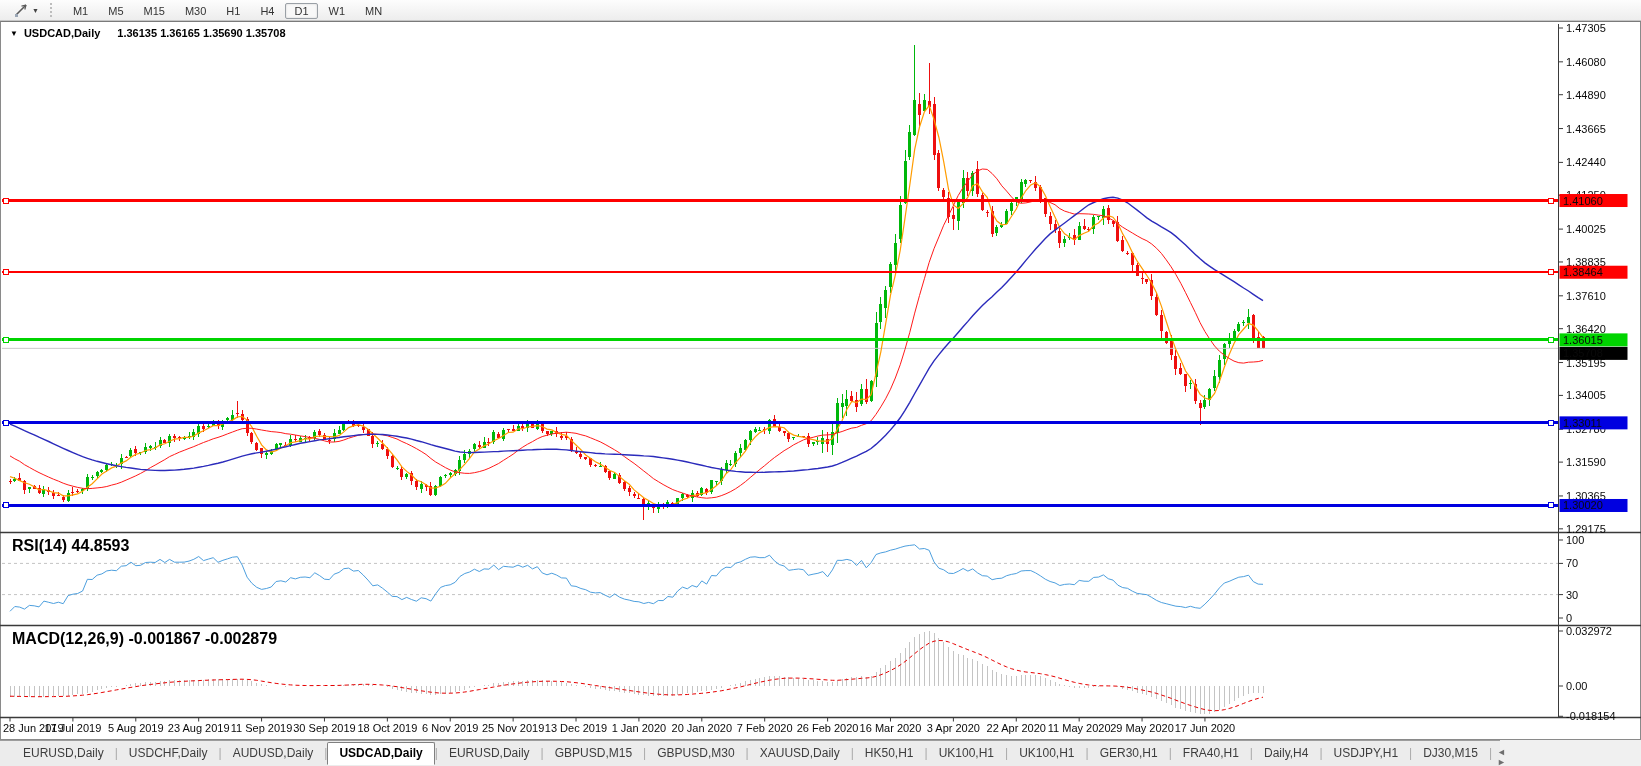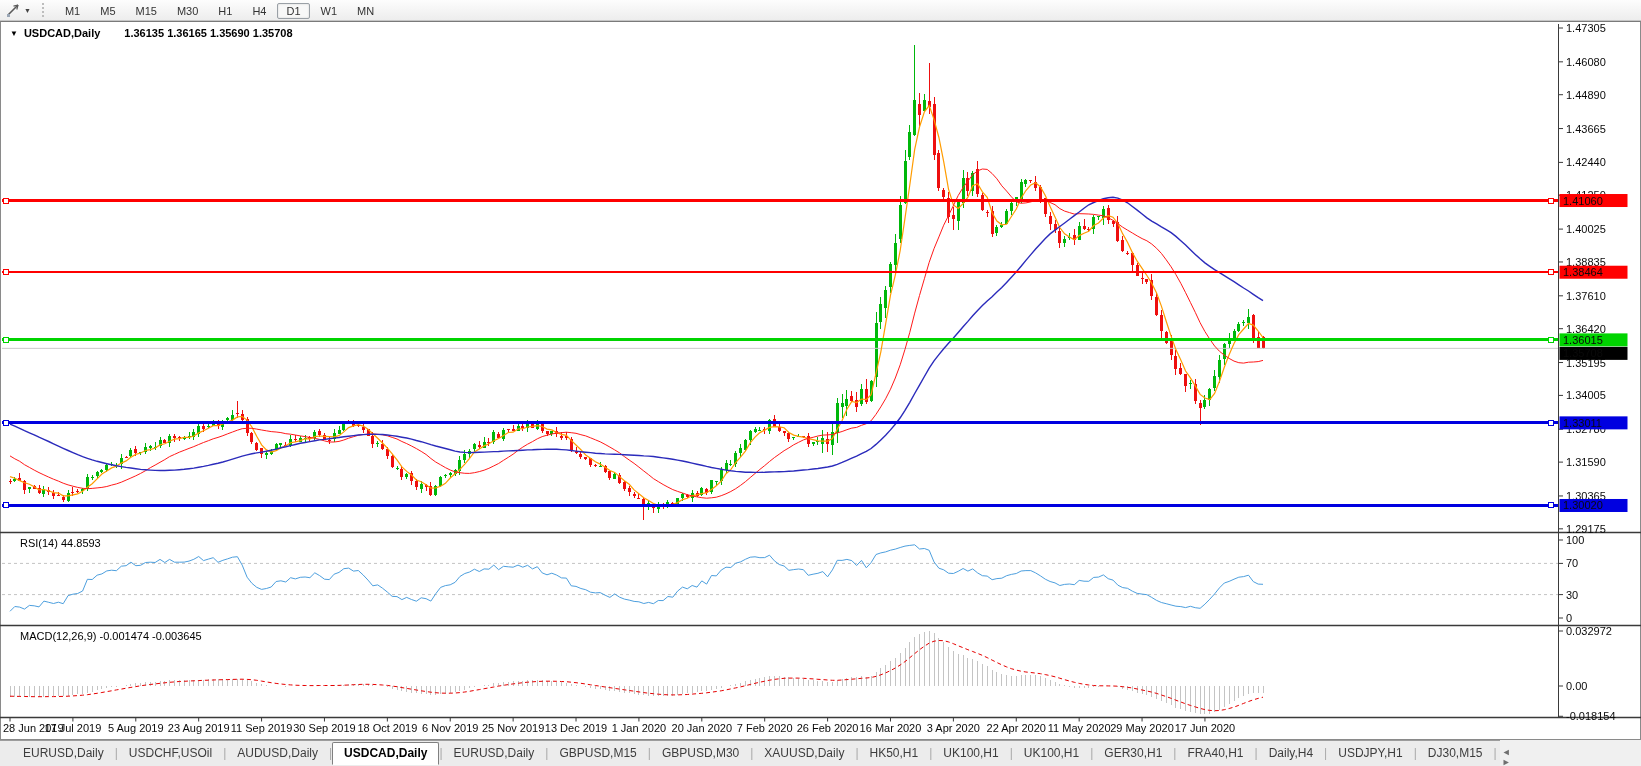--- a/index.html
+++ b/index.html
@@ -6,21 +6,21 @@
   body{
     position:relative;width:1641px;height:766px;overflow:hidden;
     background:#f0f0f0;font-family:"Liberation Sans",sans-serif;
     -webkit-font-smoothing:antialiased;
   }
   
   .toolbar{
     position:absolute;top:0;left:0;width:1641px;height:21px;box-sizing:border-box;
     background:linear-gradient(#fdfdfd,#ededed);
     border-bottom:1px solid #c6c6c6;
-    display:flex;align-items:center;padding-left:5px;
+    display:flex;align-items:center;padding-left:13px;
   }
   .tool-icon{width:16px;height:16px;display:inline-block}
   .caret{font-size:7px;color:#444;margin:0 7px 0 3px}
   .grip{width:3px;height:14px;border-left:2px dotted #bdbdbd;margin:0 8px 0 4px}
   .tf-btn{
     font-size:11px;color:#333;padding:1px 8px;margin:0 1px;line-height:14px;
     border:1px solid transparent;border-radius:2px;white-space:nowrap;
   }
   .tf-btn.active{border-color:#9aa0a6;background:#f8f8f8;box-shadow:inset 0 0 2px #cfcfcf}
   
@@ -32,22 +32,22 @@
   #price-svg{top:24px;height:508px}
   #rsi-svg{top:533px;height:92px}
   #macd-svg{top:626px;height:92px}
   #chrome-svg{top:21px;height:719px;pointer-events:none}
   svg text{font-family:"Liberation Sans",sans-serif;font-size:11px;fill:#0a0a0a}
   .title-overlay{
     position:absolute;top:27px;left:10px;z-index:5;
     font-size:11px;font-weight:700;color:#000;display:flex;align-items:center;
   }
   .title-overlay .dd{font-size:8px;margin-right:6px}
-  .title-overlay .ohlc{margin-left:24px}
-  .pane-label{position:absolute;left:20px;z-index:5;font-size:11px;font-weight:400;color:#000;white-space:nowrap}
+  .title-overlay .ohlc{margin-left:17px}
+  .pane-label{position:absolute;left:12px;z-index:5;font-size:16px;font-weight:700;color:#000;white-space:nowrap}
   #rsi-label{top:537px}
   #macd-label{top:630px}
   
   .tabbar{
     position:absolute;top:740px;left:0;width:1500px;height:26px;box-sizing:border-box;
     background:#ececec;border-top:1px solid #9c9c9c;
     display:flex;align-items:flex-start;padding-left:12px;
   }
   .tab{
     margin-top:2px;height:20px;line-height:20px;padding:0 11px;
@@ -1013,28 +1013,28 @@
   <span>USDCAD,Daily</span>
   <span class="ohlc">1.36135 1.36165 1.35690 1.35708</span>
 </div>
 
 <div id="rsi-label" class="pane-label">
   <span>RSI(14)</span>
   <span>44.8593</span>
 </div>
 <div id="macd-label" class="pane-label">
   <span>MACD(12,26,9)</span>
-  <span>-0.001474 -0.003645</span>
+  <span>-0.001867 -0.002879</span>
 </div>
 
 <div class="tabbar">
   <span id="tabs-container" style="display:flex">
       <span class="tab">EURUSD,Daily</span>
       <span class="tab-sep">|</span>
-      <span class="tab">USDCHF,USOil</span>
+      <span class="tab">USDCHF,Daily</span>
       <span class="tab-sep">|</span>
       <span class="tab">AUDUSD,Daily</span>
       <span class="tab-sep">|</span>
       <span class="tab active">USDCAD,Daily</span>
       <span class="tab-sep">|</span>
       <span class="tab">EURUSD,Daily</span>
       <span class="tab-sep">|</span>
       <span class="tab">GBPUSD,M15</span>
       <span class="tab-sep">|</span>
       <span class="tab">GBPUSD,M30</span>

